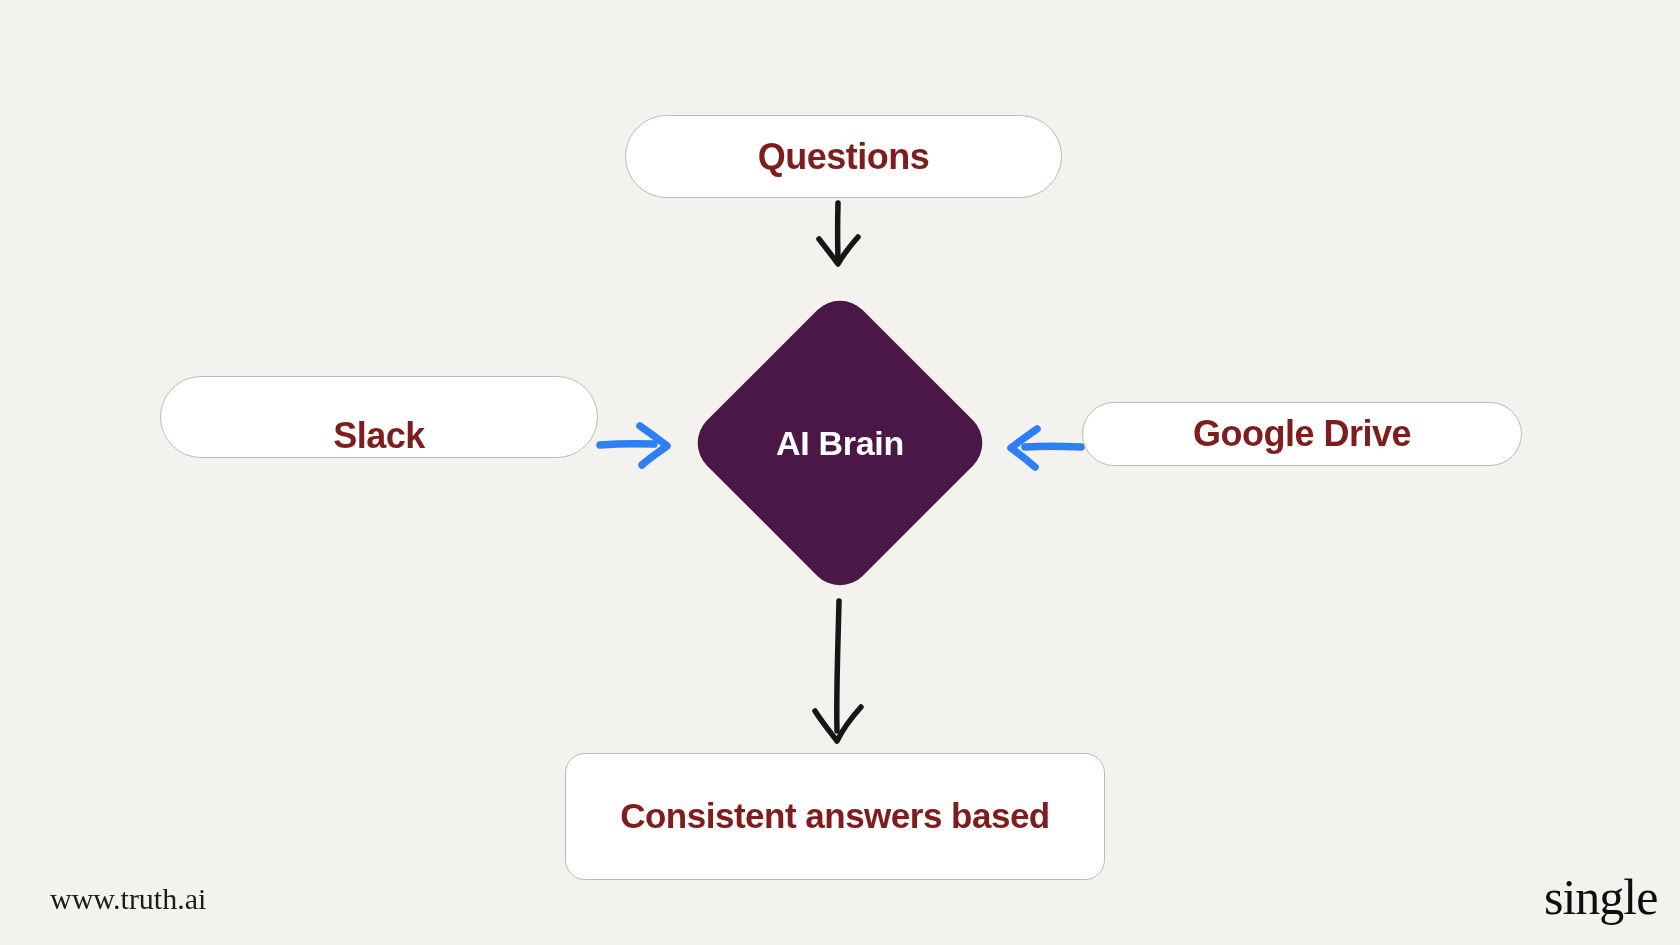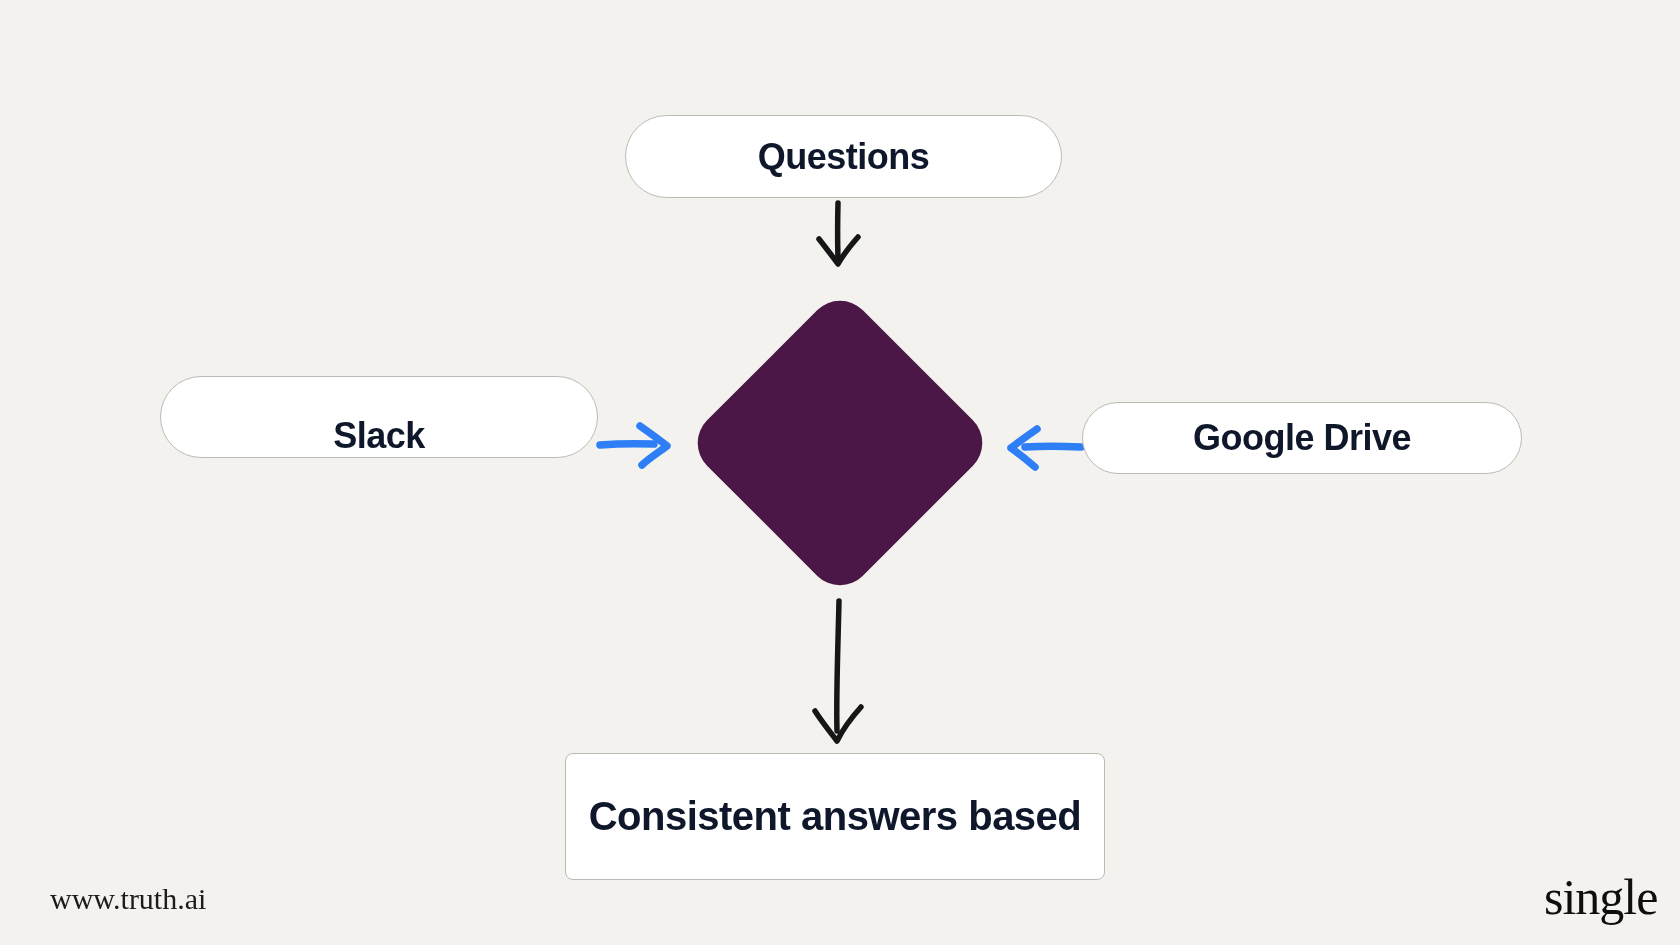--- a/index.html
+++ b/index.html
@@ -24,32 +24,32 @@
   .pill {
     position: absolute;
     background: #FFFFFF;
     border: 1.5px solid #BDBAB6;
     border-radius: 42px;
     display: flex;
     align-items: center;
     justify-content: center;
     font-weight: 700;
     font-size: 36px;
-    color: #0f172a;
+    color: #7f1d1d;
     letter-spacing: -0.5px;
     box-sizing: border-box;
   }
   .pill-questions { left: 625px; top: 115px; width: 437px; height: 83px; }
   .pill-slack     { left: 160px; top: 376px; width: 438px; height: 82px; align-items: flex-end; }
-  .pill-gdrive    { left: 1082px; top: 402px; width: 440px; height: 72px; }
+  .pill-gdrive    { left: 1082px; top: 402px; width: 440px; height: 64px; }
   .pill-output {
     left: 565px; top: 753px; width: 540px; height: 127px;
-    border-radius: 8px;
+    border-radius: 20px;
     flex-direction: column;
-    font-size: 40px;
+    font-size: 35px;
     line-height: 1.22;
     text-align: center;
   }
   .diamond {
     position: absolute;
     left: 730px; top: 333px;
     width: 220px; height: 220px;
     background: #4A1746;
     border-radius: 32px;
     transform: rotate(45deg);
@@ -114,20 +114,21 @@
 
   <div class="pill pill-questions">
     <span>Questions</span>
   </div>
 
   <div class="pill pill-slack">
     <span>Slack</span>
   </div>
 
   <div class="diamond"></div>
+  <div class="diamond-label">AI Brain</div>
 
   <div class="pill pill-gdrive">
     <span>Google Drive</span>
   </div>
 
   <div class="pill pill-output">
     <span>Consistent answers based</span>
   </div>
 
   <div class="footer-website">www.truth.ai</div>

